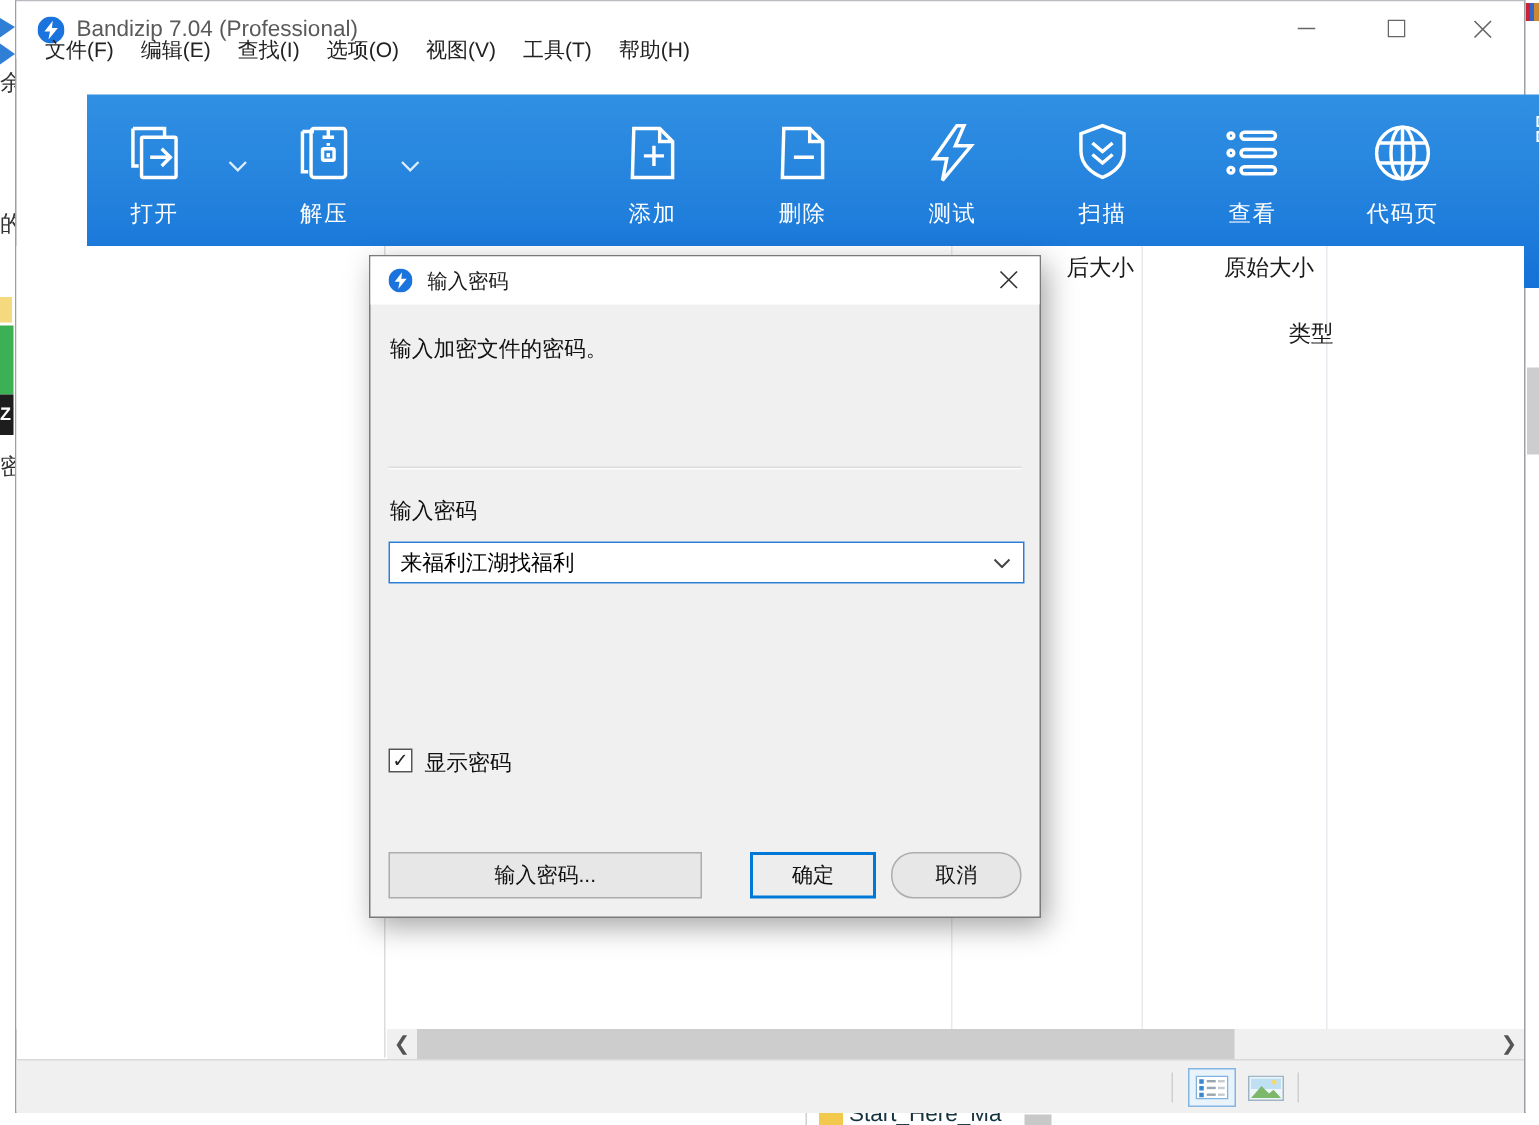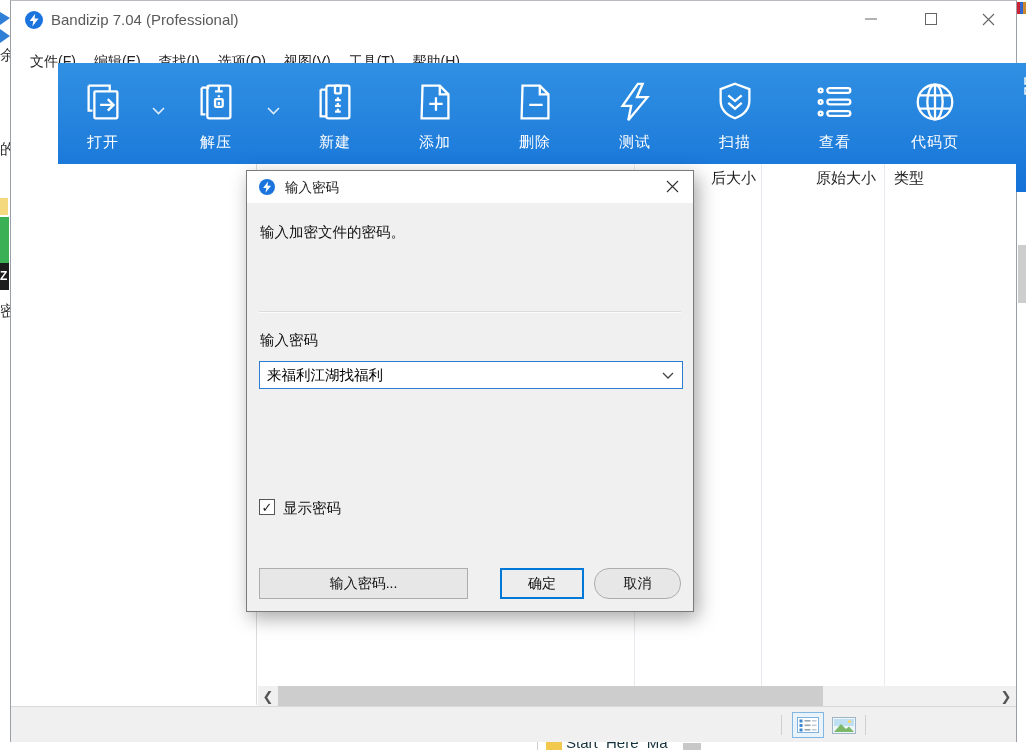--- a/index.html
+++ b/index.html
@@ -31,40 +31,40 @@
     border:1px solid #9aa0a6; border-top:1px solid #b9bcc0; }
 
   
   #titlebar { left:0; top:0; width:100%; height:38px; background:#fff; }
   #app-icon { left:14px; top:10px; }
   #win-title { left:40px; top:10px; font-size:15px; color:#5a5a5a; }
   .winctl { top:4px; width:34px; height:28px; display:flex; align-items:center; justify-content:center; }
   #btn-min { left:843px; } #btn-max { left:903px; } #btn-close { left:960px; }
 
   
-  #menubar { left:0; top:48px; width:100%; height:26px; display:flex; align-items:center; padding-left:10px; }
+  #menubar { left:0; top:20px; width:100%; height:26px; display:flex; align-items:center; padding-left:10px; }
   .menu-item { font-size:14px; color:#222; padding:3px 9px; }
 
   
   #toolbar { left:0; top:62px; width:100%; height:129px;
     background:linear-gradient(180deg,#3090e2 0%,#2381dd 55%,#1371d8 100%);margin-left:47px; }
   .tbtn { top:12px; width:78px; text-align:center; color:#fff; }
   .tbtn .ticon { height:50px; display:flex; align-items:flex-end; justify-content:center; }
   .tbtn .tlabel { margin-top:8px; font-size:15px; letter-spacing:1px; }
   .tchev { top:44px; color:#eaf4ff; }
   #grid-toggle { left:966px; top:14px; }
 
   
   #list-area { left:0; top:163px; width:1005px; height:522px; background:#fff; }
   .colline { top:163px; width:1px; height:522px; background:#e6eaee; }
   .splitter { left:245px; top:163px; width:1px; height:541px; background:#dcdcdc; }
   .colhead { top:168px; font-size:15px; color:#1a1a1a; }
   #col-h1 { left:600px; width:145px; text-align:right; }
   #col-h2 { left:765px; width:100px; text-align:right; }
-  #col-h3 { left:883px; }
+  #col-h3 { left:848px;margin-top:44px; }
 
   
   #hscroll { left:247px; top:685px; width:758px; height:20px; background:#f0f0f0; }
   #hthumb { left:20px; top:0; width:545px; height:20px; background:#cdcdcd; }
   .harrow { top:0; width:20px; height:20px; display:flex; align-items:center; justify-content:center;
     color:#555; font-size:13px; font-weight:bold; }
   #harrow-l { left:0; } #harrow-r { right:0; position:absolute; }
 
   
   #statusbar { left:0; top:705px; width:1005px; height:36px; background:#f0f0f0; border-top:1px solid #d8d8d8; }
@@ -188,31 +188,20 @@
           <rect x="11.5" y="10.5" width="4" height="4" rx="0.5"></rect>
           <path d="M13.5 12 v1.5"></path>
         </svg>
           </div>
         <div class="tlabel">解压</div>
       </div>
       <svg class="abs tchev" style="left:209px" width="13" height="8" viewBox="0 0 13 8">
           <polyline points="1,1 6.5,6.5 12,1" fill="none" stroke="#dcecfb" stroke-width="1.6"></polyline>
         </svg>
 
-      <div class="abs tbtn" style="left:238px">
-        <div class="ticon">
-            <svg width="46" height="46" viewBox="0 0 24 24" fill="none" stroke="#fff" stroke-width="1.2">
-          <path d="M4.5 5.5 h3 M4.5 5.5 v14 h3"></path>
-          <rect x="7.5" y="3.5" width="12" height="17" rx="1"></rect>
-          <rect x="12" y="3.5" width="3" height="4" rx="0.5"></rect>
-          <path d="M13.5 9.5 v1 M13.5 12.5 v1 M13.5 15.5 v1 M12 11 h3 M12 14 h3 M12 17 h3"></path>
-        </svg>
-          </div>
-        <div class="tlabel">新建</div>
-      </div>
 
       <div class="abs tbtn" style="left:338px">
         <div class="ticon">
             <svg width="46" height="46" viewBox="0 0 24 24" fill="none" stroke="#fff" stroke-width="1.2">
           <path d="M5.5 3.5 h9 l4.5 4.5 v12.5 h-14 z"></path>
           <path d="M14.5 3.5 v4.5 h4.5"></path>
           <path d="M9 13 h7 M12.5 9.5 v7"></path>
         </svg>
           </div>
         <div class="tlabel">添加</div>

